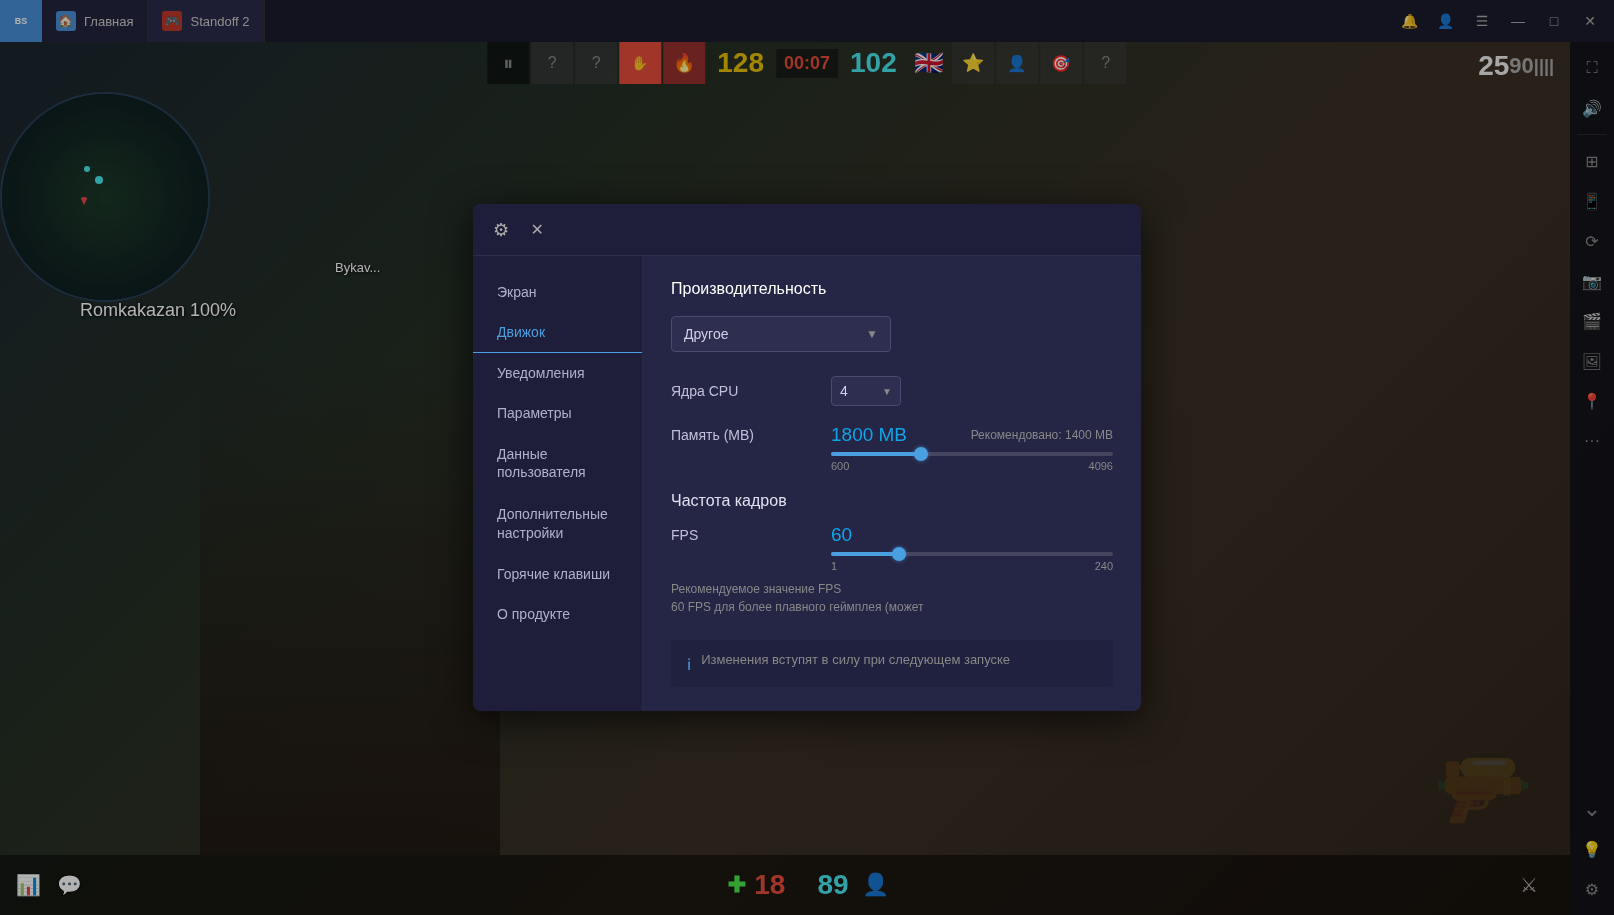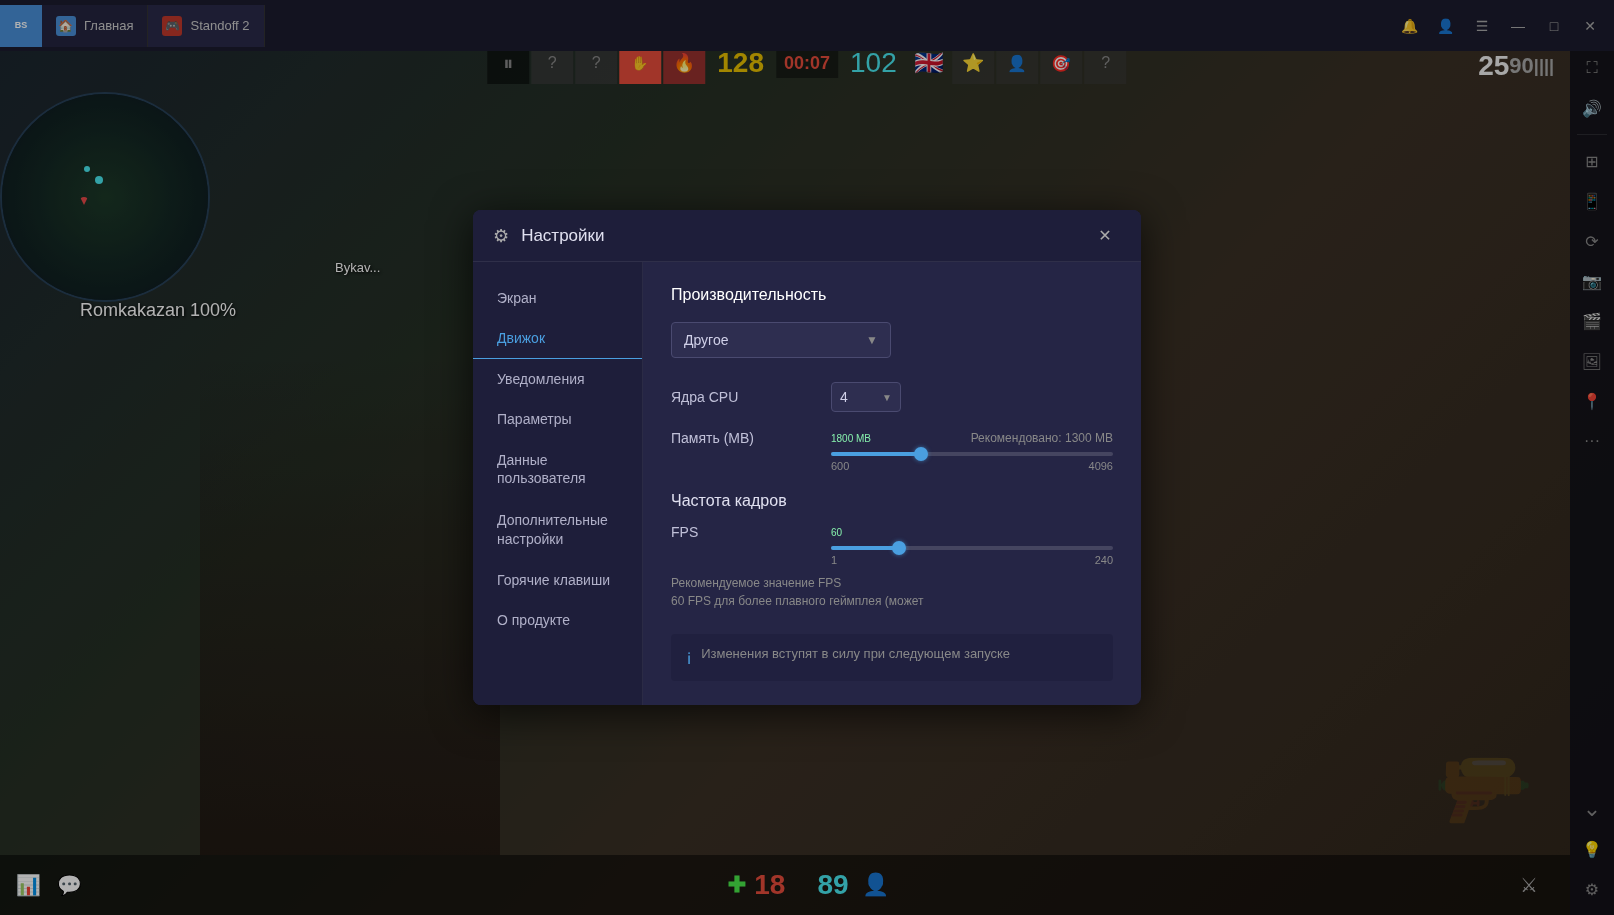--- a/index.html
+++ b/index.html
@@ -11,21 +11,21 @@
       background: linear-gradient(135deg, #2a3a4a 0%, #3a4a3a 30%, #5a4a3a 60%, #4a3a2a 100%);
       overflow: hidden;
     }
     .game-bg-overlay {
       position: absolute; inset: 0;
       background: rgba(0,0,0,0.35);
     }
 
     
     .topbar {
-      position: absolute; top: 0; left: 0; right: 0; height: 51px;
+      position: absolute; top: 0; left: 0; right: 0; height: 42px;
       background: #1c1c2e;
       display: flex; align-items: center;
       z-index: 10;
     }
     .topbar-logo {
       width: 42px; height: 42px;
       background: #4a90d9;
       display: flex; align-items: center; justify-content: center;
       font-size: 11px; font-weight: bold; color: white;
       flex-shrink: 0;
@@ -203,21 +203,21 @@
     .slider-labels {
       display: flex; justify-content: space-between;
       font-size: 11px; color: #888;
     }
 
     
     .memory-header {
       display: flex; align-items: center; margin-bottom: 6px;
     }
     .memory-label { color: #c0c0d8; font-size: 14px; width: 160px; }
-    .memory-val { color: #86efac; font-size: 10px; font-weight: 500; min-width: 80px; }
+    .memory-val { color: #0ea5e9; font-size: 19px; font-weight: 500; min-width: 80px; }
     .memory-recommend { margin-left: auto; color: #888; font-size: 12px; }
 
     
     .fps-section { margin-top: 20px; }
     .fps-section-title { font-size: 16px; font-weight: 500; color: #e0e0f0; margin-bottom: 14px; }
 
     
     .notice-bar {
       margin-top: 24px;
       padding: 12px 16px;
@@ -295,21 +295,21 @@
 </div>
 
 <div style="position:absolute;top:42px;left:50%;transform:translateX(-50%);display:flex;align-items:center;gap:2px;z-index:6;">
   <div style="width:42px;height:42px;background:rgba(0,0,0,0.5);display:flex;align-items:center;justify-content:center;color:#888;font-size:20px;">⏸</div>
   <div style="width:42px;height:42px;background:rgba(60,60,60,0.7);display:flex;align-items:center;justify-content:center;color:#888;font-size:16px;">?</div>
   <div style="width:42px;height:42px;background:rgba(60,60,60,0.7);display:flex;align-items:center;justify-content:center;color:#888;font-size:16px;">?</div>
   <div style="width:42px;height:42px;background:#e74c3c;display:flex;align-items:center;justify-content:center;color:white;font-size:14px;font-weight:bold;">✋</div>
   <div style="width:42px;height:42px;background:rgba(180,50,50,0.8);display:flex;align-items:center;justify-content:center;color:white;font-size:18px;">🔥</div>
   <div style="padding:0 10px;color:#e8c000;font-size:28px;font-weight:bold;">128</div>
   <div style="padding:4px 8px;background:rgba(0,0,0,0.4);color:#e74c3c;font-size:18px;font-weight:bold;">00:07</div>
-  <div style="padding:0 10px;color:#4ae8f0;font-size:28px;font-weight:normal;">102</div>
+  <div style="padding:0 10px;color:#4ae8f0;font-size:28px;font-weight:bold;">102</div>
   <div style="width:42px;height:42px;display:flex;align-items:center;justify-content:center;font-size:24px;">🇬🇧</div>
   <div style="width:42px;height:42px;background:rgba(60,60,60,0.5);display:flex;align-items:center;justify-content:center;font-size:18px;">⭐</div>
   <div style="width:42px;height:42px;background:rgba(60,60,60,0.5);display:flex;align-items:center;justify-content:center;font-size:16px;">👤</div>
   <div style="width:42px;height:42px;background:rgba(60,60,60,0.5);display:flex;align-items:center;justify-content:center;font-size:16px;">🎯</div>
   <div style="width:42px;height:42px;background:rgba(60,60,60,0.5);display:flex;align-items:center;justify-content:center;color:#888;font-size:16px;">?</div>
 </div>
 
 <div class="hud-ammo">
   <span class="ammo-main">25</span>
   <span class="ammo-reserve">90</span>
@@ -347,21 +347,20 @@
   </div>
   <div class="hud-bottom-spacer"></div>
   <div class="hud-bottom-icon">⚔</div>
 </div>
 
 <div class="modal-overlay">
   <div class="settings-dialog">
 
     <div class="dialog-header">
       <span class="dialog-header-icon" style="font-size:18px;">⚙</span>
-      <span class="dialog-header-title">Настройки</span>
       <div class="dialog-close">✕</div>
     </div>
 
     <div class="dialog-body" style="height:430px;">
 
       <div class="dialog-nav">
         <div class="nav-item">Экран</div>
         <div class="nav-item active">Движок</div>
         <div class="nav-item">Уведомления</div>
         <div class="nav-item">Параметры</div>
@@ -387,21 +386,21 @@
           <div class="stepper">
             <span>4</span>
             <span class="stepper-arrow">▼</span>
           </div>
         </div>
 
         <div style="margin-bottom:6px;">
           <div class="memory-header">
             <span class="memory-label">Память (MB)</span>
             <span class="memory-val">1800 MB</span>
-            <span class="memory-recommend">Рекомендовано: 1300 MB</span>
+            <span class="memory-recommend">Рекомендовано: 1400 MB</span>
           </div>
           <div style="padding-left:160px;">
             <div class="slider-container">
               <div class="slider-track">
                 <div class="slider-fill" style="width:32%;"></div>
                 <div class="slider-thumb" style="left:calc(32% - 7px);"></div>
               </div>
               <div class="slider-labels">
                 <span>600</span>
                 <span>4096</span>

